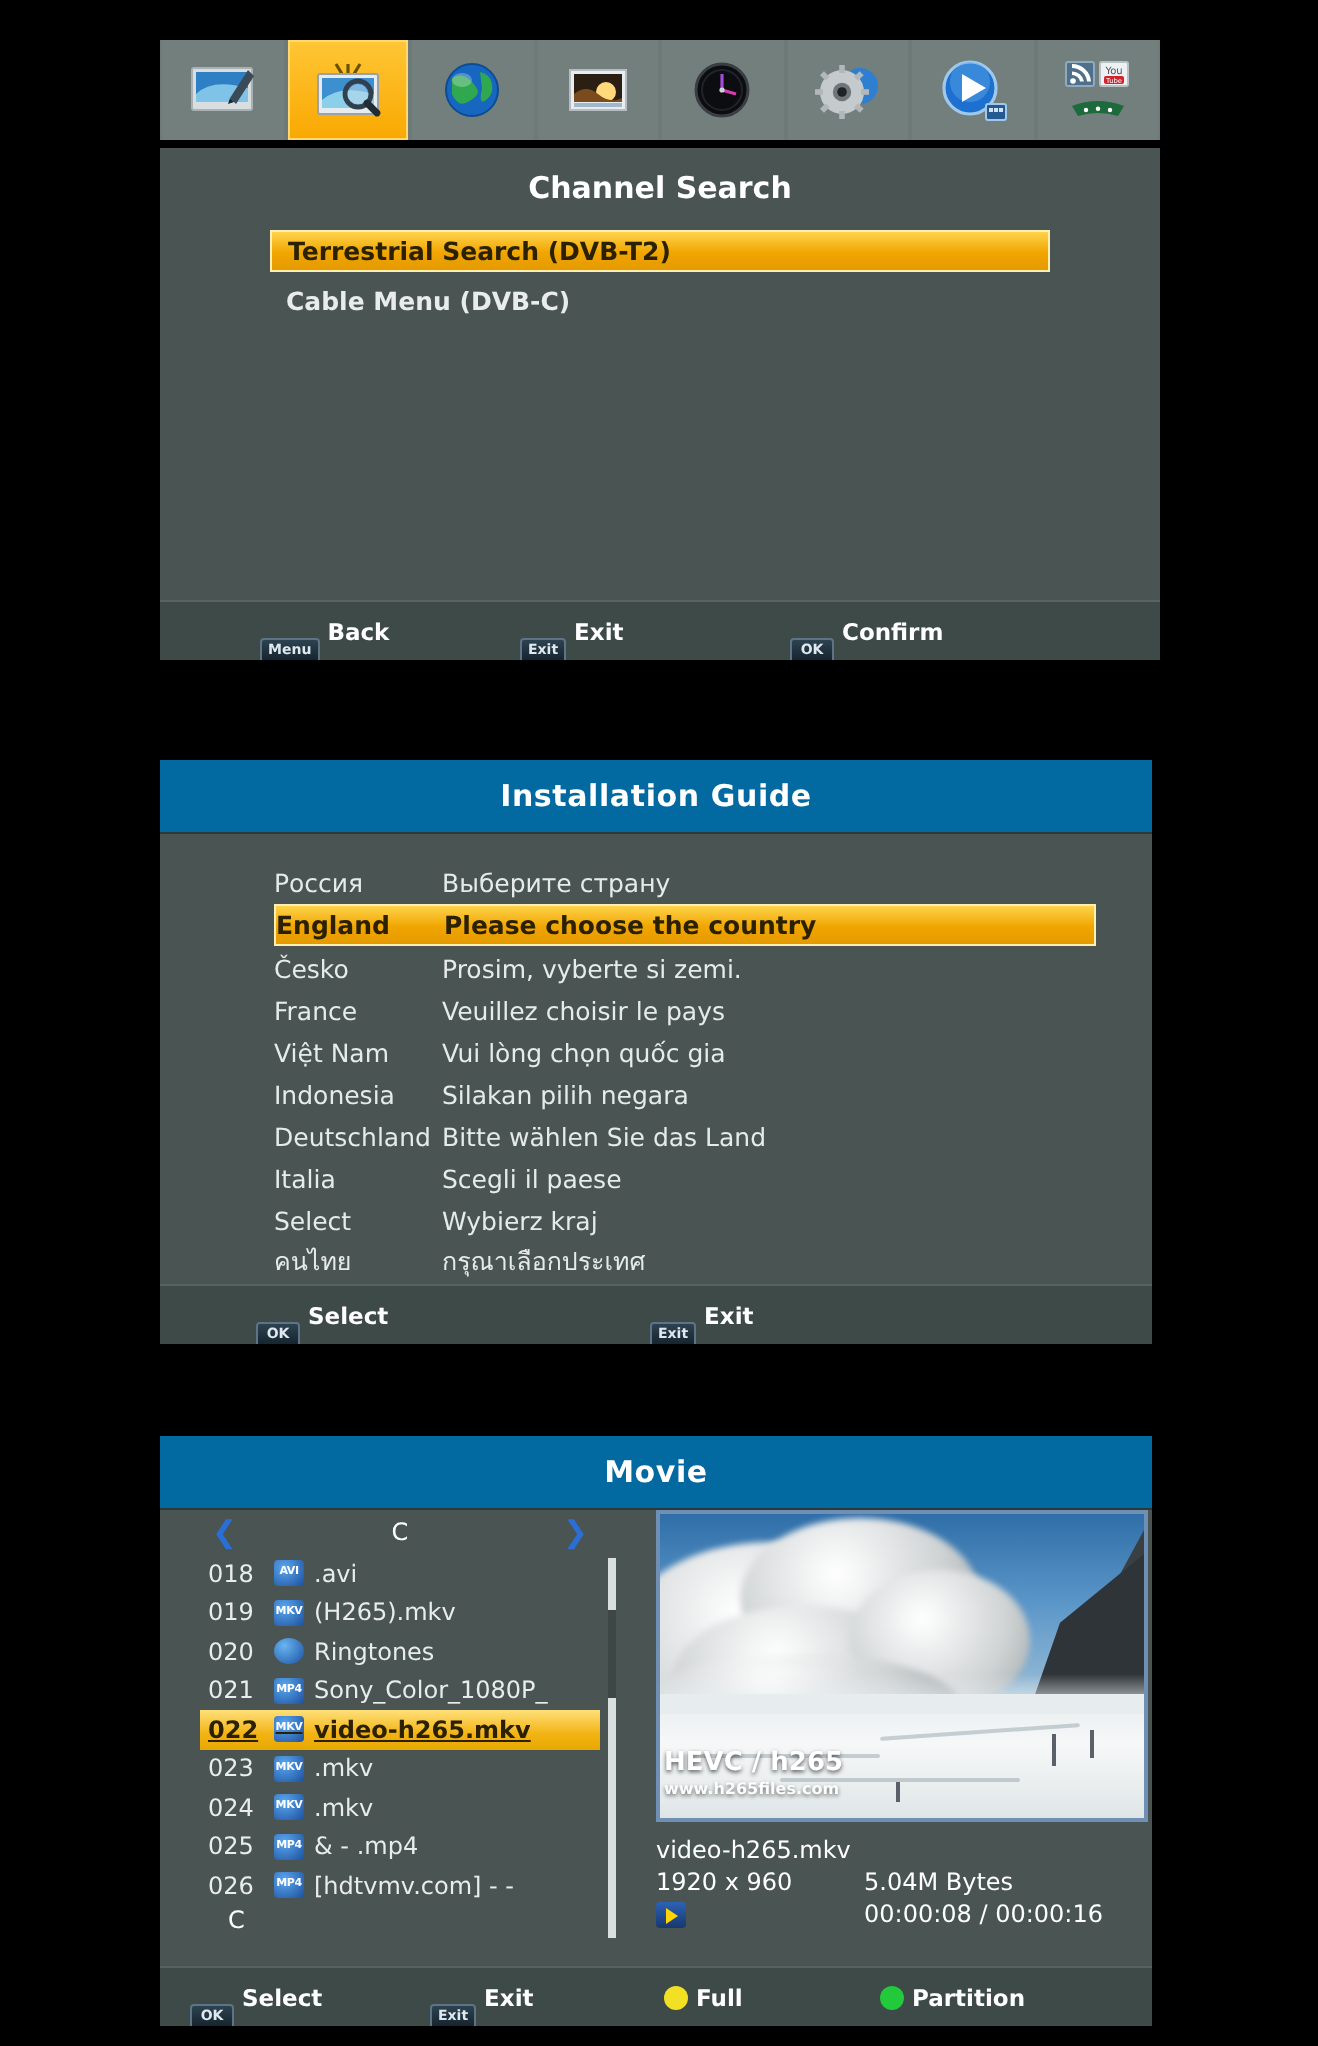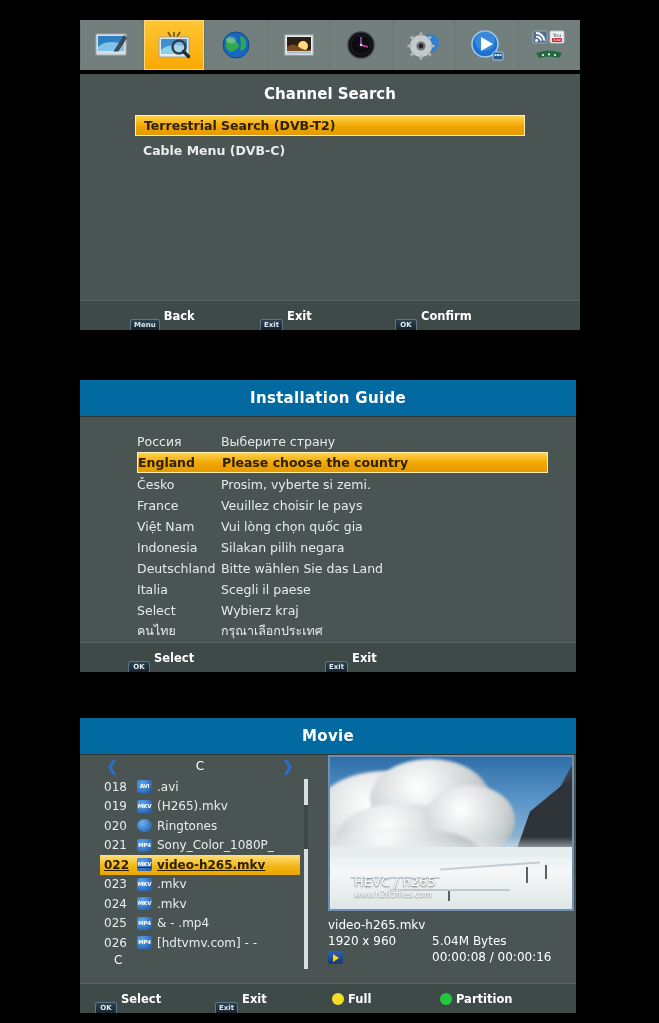--- a/index.html
+++ b/index.html
@@ -166,22 +166,22 @@
     position: absolute; left: 0; right: 0; bottom: 0; height: 62px;
     background: linear-gradient(180deg, #e7ecee, #f6f8f8 40%, #dfe5e7);
   }
   .snow:before {
     content: ""; position: absolute; left: 0; right: 0; top: -10px; height: 20px;
     background: linear-gradient(180deg, rgba(210,220,224,0), #e7ecee);
   }
   .track { position: absolute; background: rgba(150,165,172,.5); height: 2px; border-radius: 2px; }
   .pole { position: absolute; width: 2px; background: #5a6168; }
   .wmark {
-    position: absolute; left: 24px; bottom: 10px; z-index: 3;
-    color: #ffffff; font-weight: normal; line-height: 1.15;
+    position: absolute; left: 2px; bottom: 10px; z-index: 3;
+    color: #ffffff; font-weight: bold; line-height: 1.15;
     text-shadow: 0 1px 2px rgba(0,0,0,.65);
   }
   .wmark .big { font-size: 13px; }
   .wmark .small { font-size: 8px; opacity: .85; }
 
   .meta { margin-top: 6px; color: #ffffff; font-size: 12px; line-height: 16px; }
   .meta-row { display: flex; }
   .meta-row .c1 { width: 104px; flex: 0 0 104px; }
   .play-badge {
     width: 15px; height: 13px; border-radius: 2px; margin-top: 2px;

